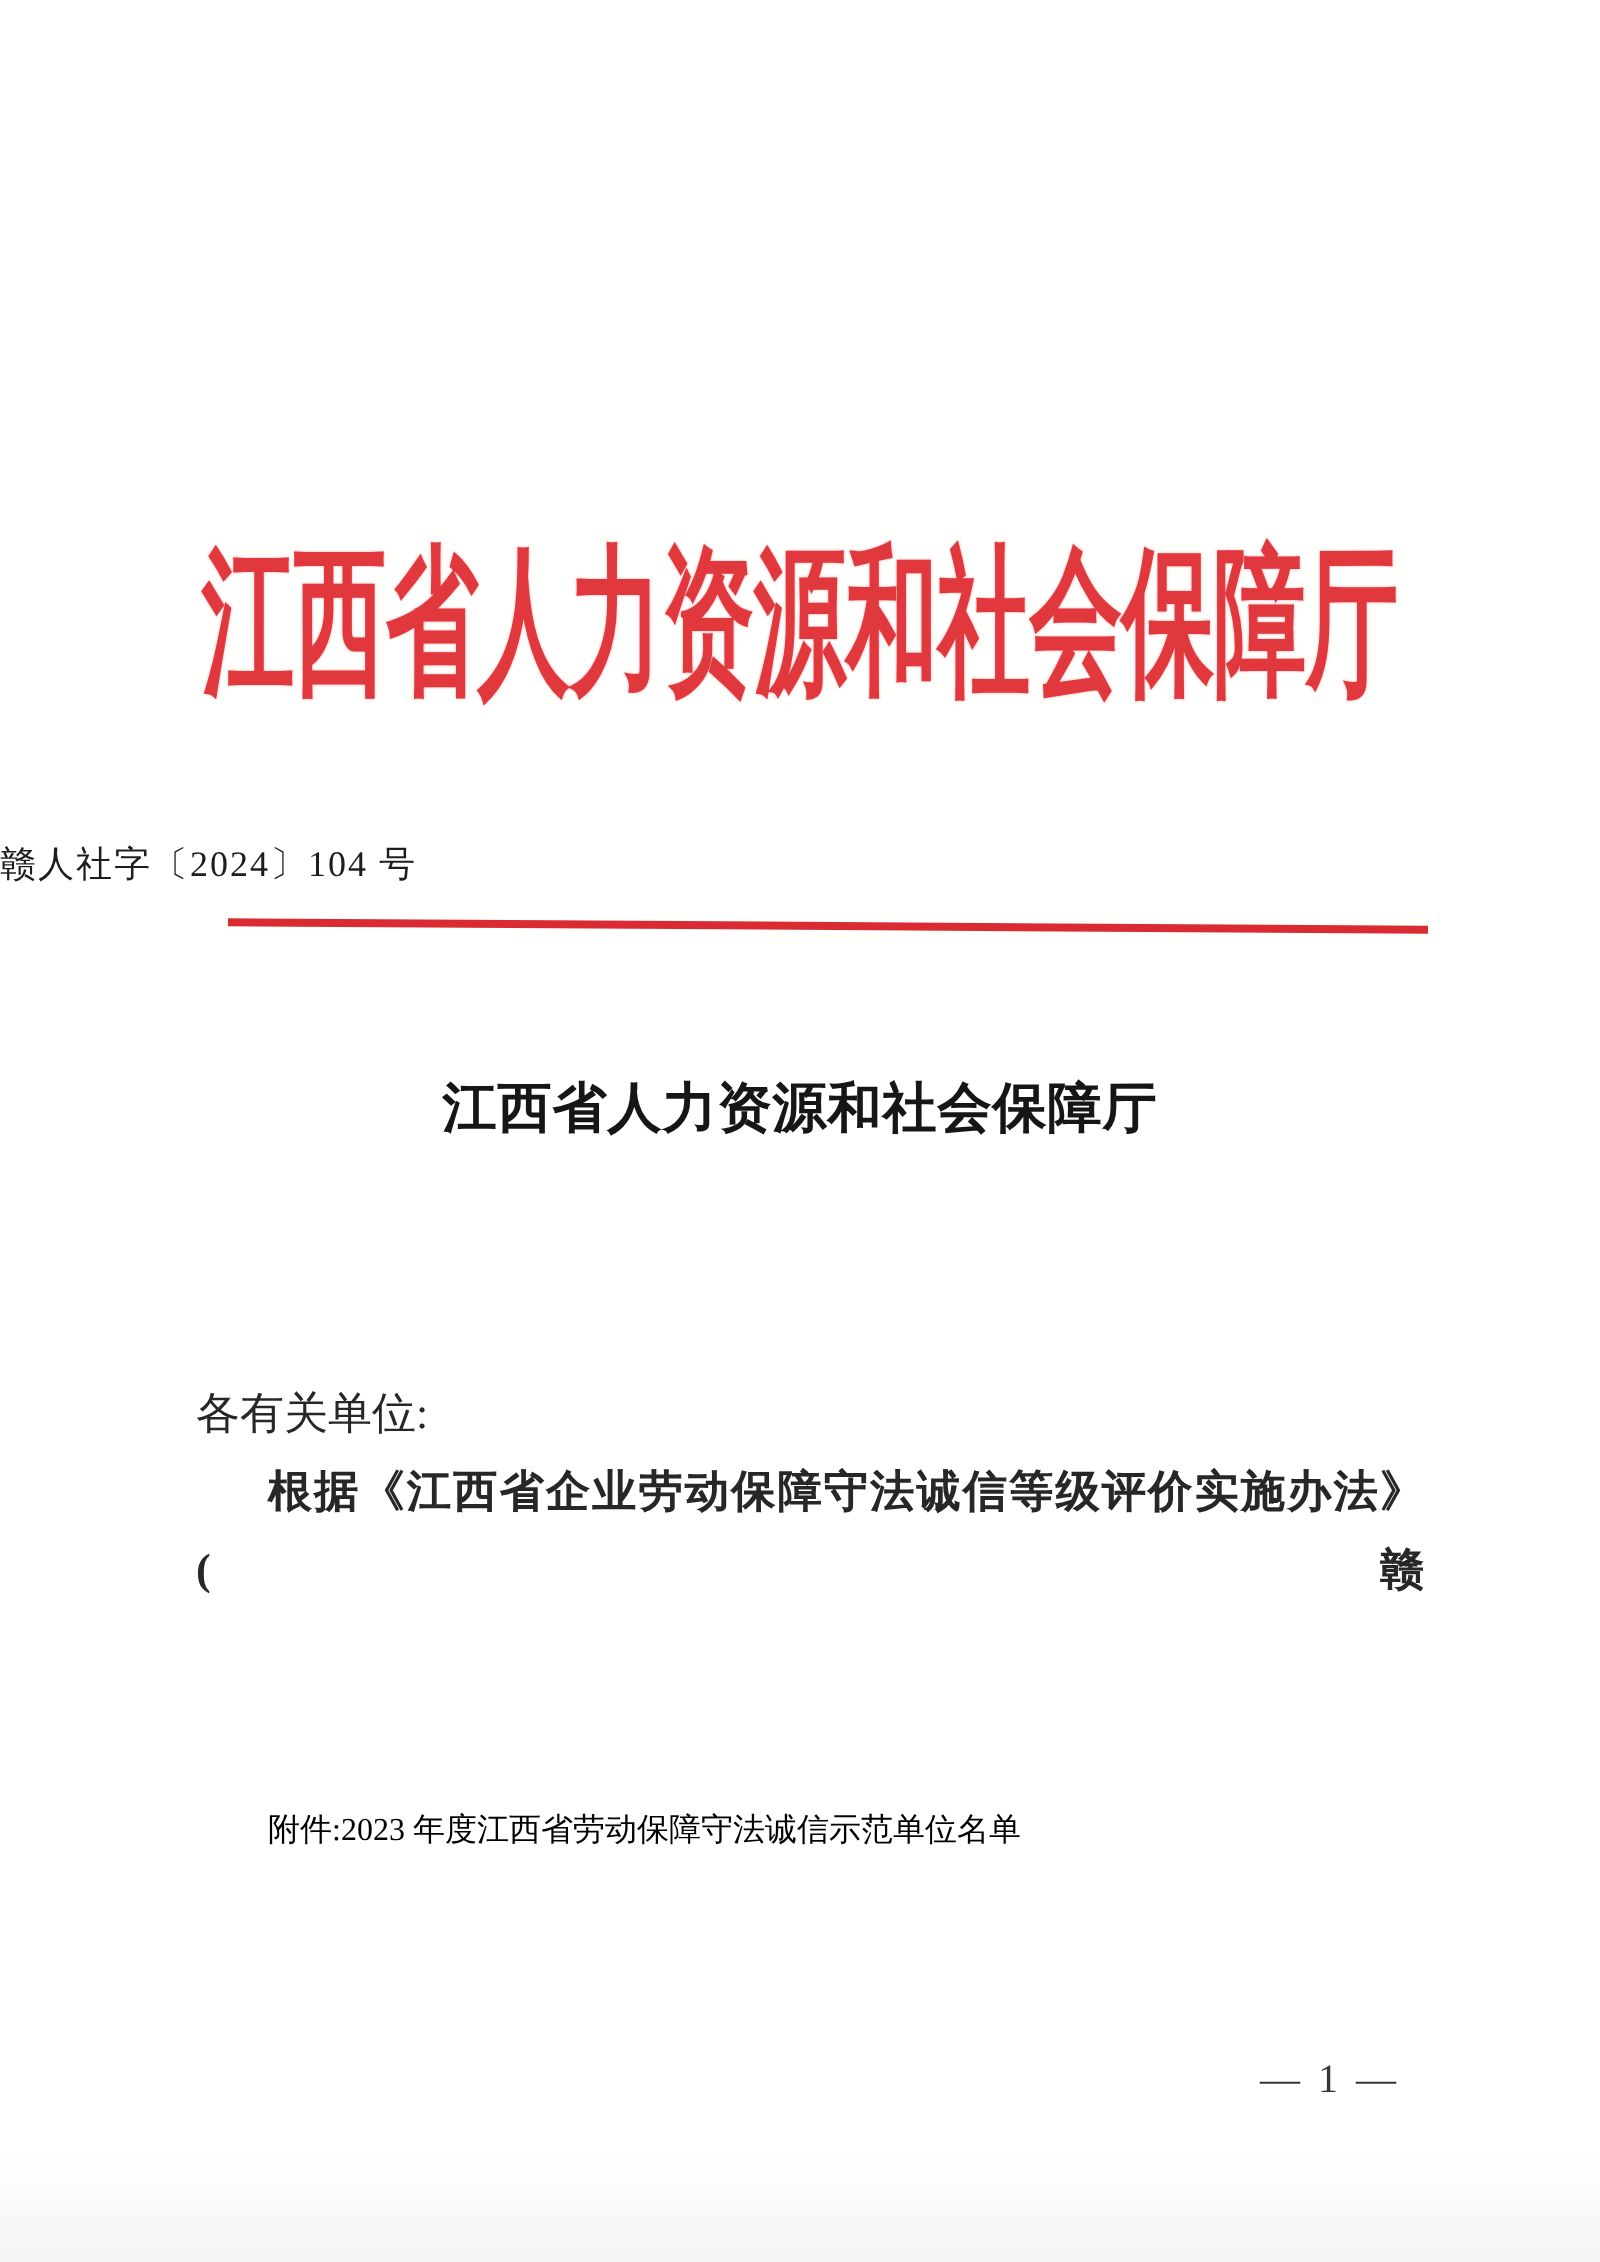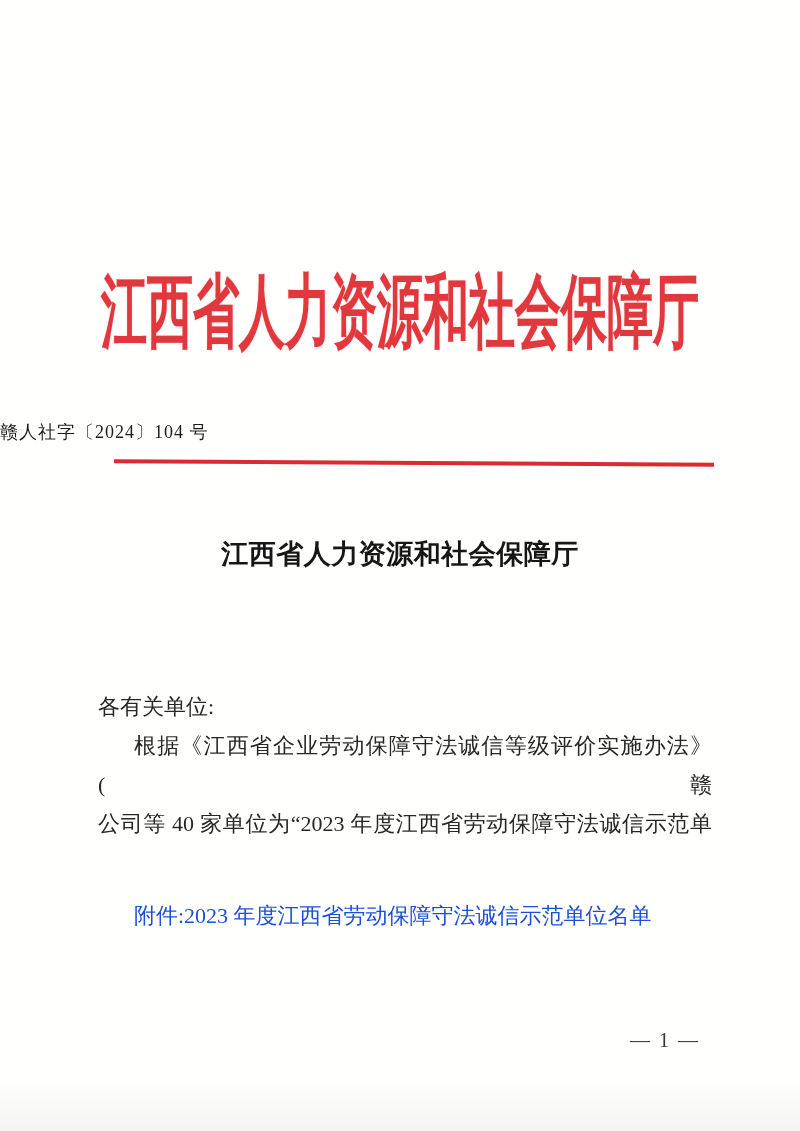--- a/index.html
+++ b/index.html
@@ -88,29 +88,30 @@
     white-space: nowrap;
   }
   .body-block .line.justified {
     white-space: normal;
     text-align: justify;
     text-align-last: justify;
     width: 614px;
   }
   .indent {
     text-indent: 36px;
+    font-weight: bold;
   }
   .attachment-line {
     position: absolute;
     top: 896px;
     left: 98px;
-    font-size: 22px;
+    font-size: 16px;
     line-height: 39px;
     text-indent: 36px;
-    color: #1d4ed8;
+    color: #000000;
     white-space: nowrap;
   }
   
   .page-number {
     position: absolute;
     top: 1028px;
     left: 0;
     width: 100%;
     box-sizing: border-box;
     padding-right: 100px;
@@ -142,21 +143,20 @@
 
   <div class="red-rule"></div>
 
   <div class="notice-title">
     <div>江西省人力资源和社会保障厅</div>
   </div>
 
   <div class="body-block">
     <div class="line">各有关单位:</div>
     <div class="line justified indent">根据《江西省企业劳动保障守法诚信等级评价实施办法》(赣</div>
-    <div class="line justified">公司等 40 家单位为“2023 年度江西省劳动保障守法诚信示范单</div>
   </div>
 
   <div class="attachment-line">附件:2023 年度江西省劳动保障守法诚信示范单位名单</div>
 
   <div class="page-number">— 1 —</div>
 
   <div class="scan-shadow"></div>
 
 </div>
 

